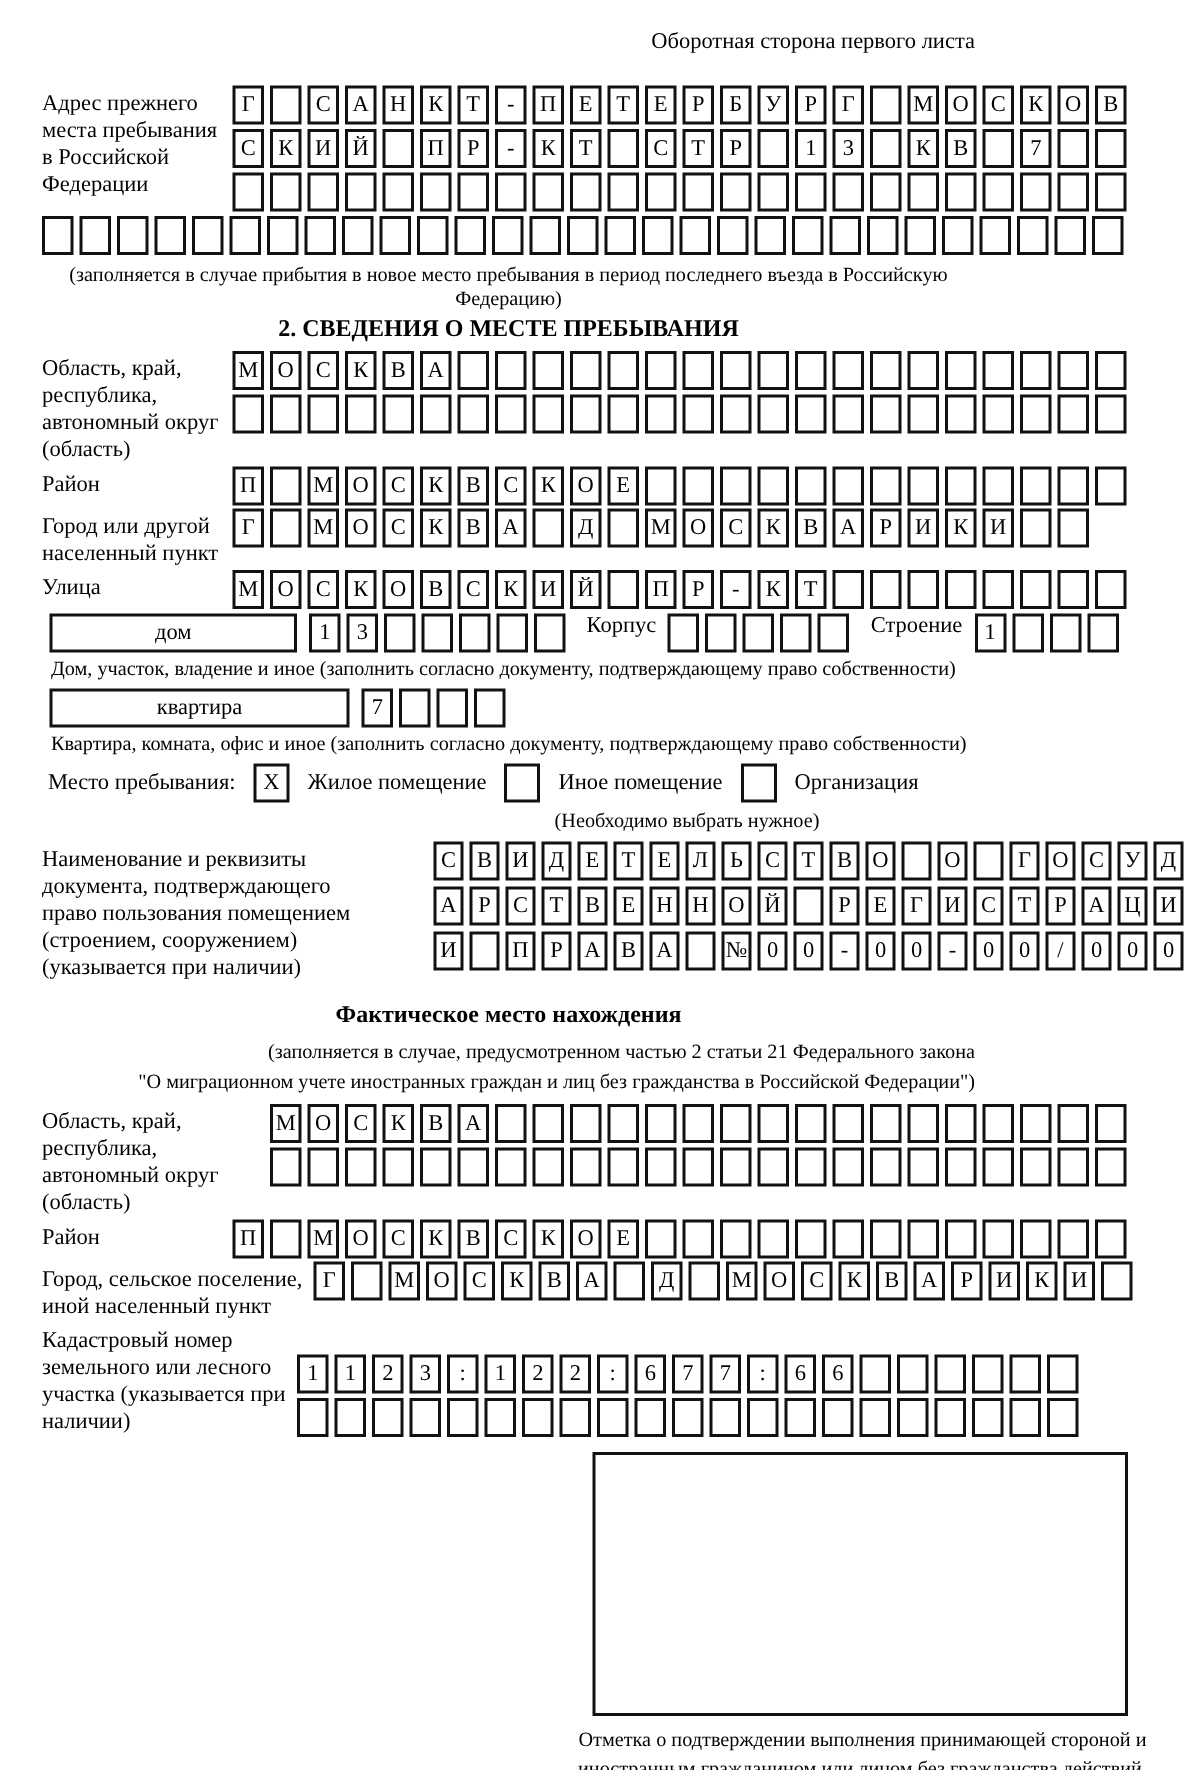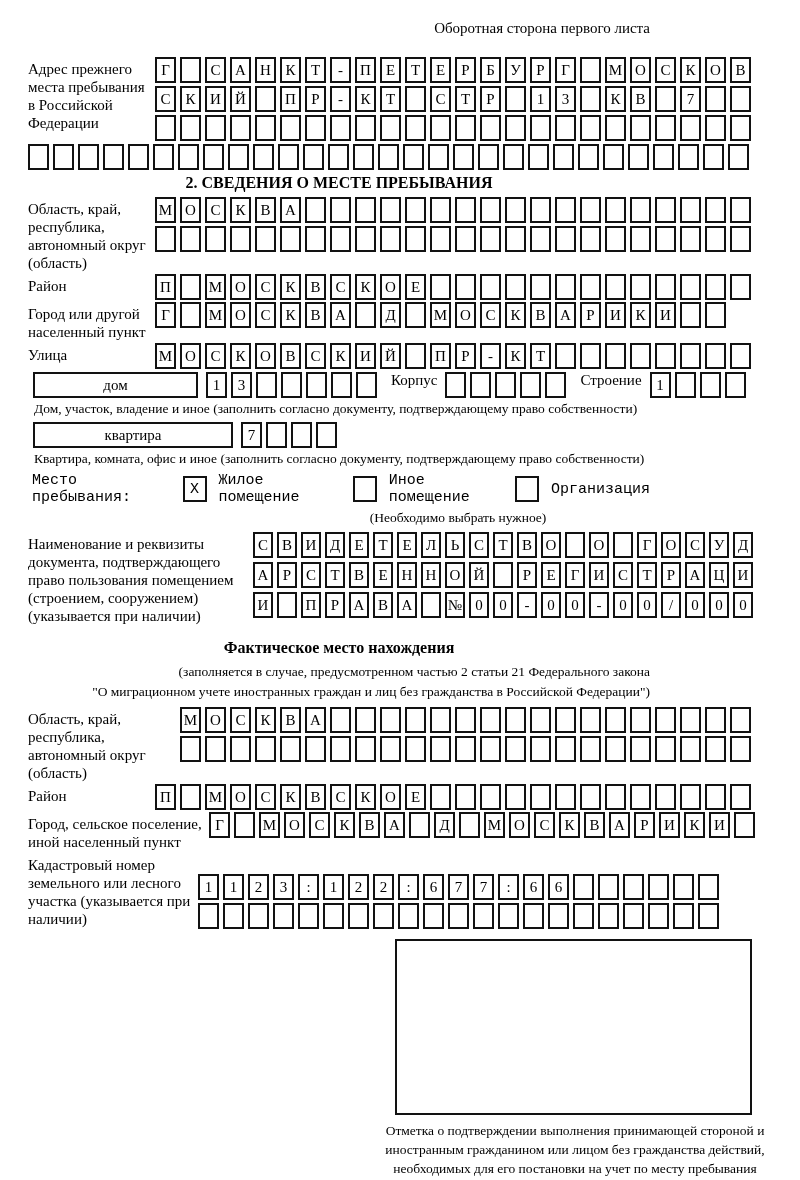--- a/index.html
+++ b/index.html
@@ -20,28 +20,28 @@
   .note-c{text-align:center;font-size:13.5px;margin:5px 0 4px;}
   .note-l{font-size:13.5px;margin:3px 0 5px 6px;}
   .sec-title{text-align:center;font-weight:bold;font-size:16px;margin:4px 0 5px;}
   .mb2{margin-bottom:2px;}
   .house-row{display:flex;align-items:flex-start;margin:3px 0 1px;padding-left:5px;}
   .fieldbox{flex:none;border:2px solid #121212;height:26px;box-sizing:border-box;display:flex;align-items:center;justify-content:center;font-size:15px;background:#fff;}
   .house-box{width:165px;margin-right:8px;}
   .apt-box{width:200px;margin-right:8px;}
   .inline-lbl{font-size:15px;margin:0 8px 0 14px;white-space:nowrap;}
   .cells-inline{display:flex;gap:4px;}
-  .stay-row{display:flex;align-items:center;font-size:15px;margin-top:5px;padding-left:4px;font-family:Liberation Mono, monospace;}
+  .stay-row{display:flex;align-items:center;font-size:15px;margin-top:5px;padding-left:4px;}
   .checkbox{flex:none;width:24px;height:26px;border:2px solid #121212;box-sizing:border-box;display:flex;align-items:center;justify-content:center;font-size:15px;margin:0 12px;background:#fff;}
   .stay-note{font-size:13.5px;margin:4px 0 6px 238px;text-align:center;}
   .actual-note{text-align:right;font-size:13.5px;line-height:1.45;}
   .kad-offset{margin-top:21px;}
   .stamp-box{width:357px;height:176px;border:2px solid #121212;margin:10px 0 7px 367px;box-sizing:border-box;background:#fff;}
   .stamp-caption{width:430px;margin-left:332px;text-align:center;font-size:13.5px;line-height:1.4;}
-  .doc-gap{margin-top:6px;}
+  .doc-gap{margin-top:6px;gap:36px;}
 </style>
 </head>
 <body>
 
 <div class="page">
 
   <div class="header-note">Оборотная сторона первого листа</div>
 
   <div class="frow">
     <div class="label w127">Адрес прежнего места пребывания в Российской Федерации</div>
@@ -150,20 +150,21 @@
       <span class="cell"></span>
       <span class="cell"></span>
       <span class="cell"></span>
       <span class="cell"></span>
       <span class="cell"></span>
       <span class="cell"></span>
       <span class="cell"></span>
       <span class="cell"></span>
       <span class="cell"></span>
     </div>
+  <div class="note-c">(заполняется в случае прибытия в новое место пребывания в период последнего въезда в Российскую Федерацию)</div>
 
   <div class="sec-title">2. СВЕДЕНИЯ О МЕСТЕ ПРЕБЫВАНИЯ</div>
 
   <div class="frow mb2">
     <div class="label w127">Область, край, республика, автономный округ (область)</div>
     <div class="cellcol">
       <div class="crow">
           <span class="cell">М</span>
           <span class="cell">О</span>
           <span class="cell">С</span>

